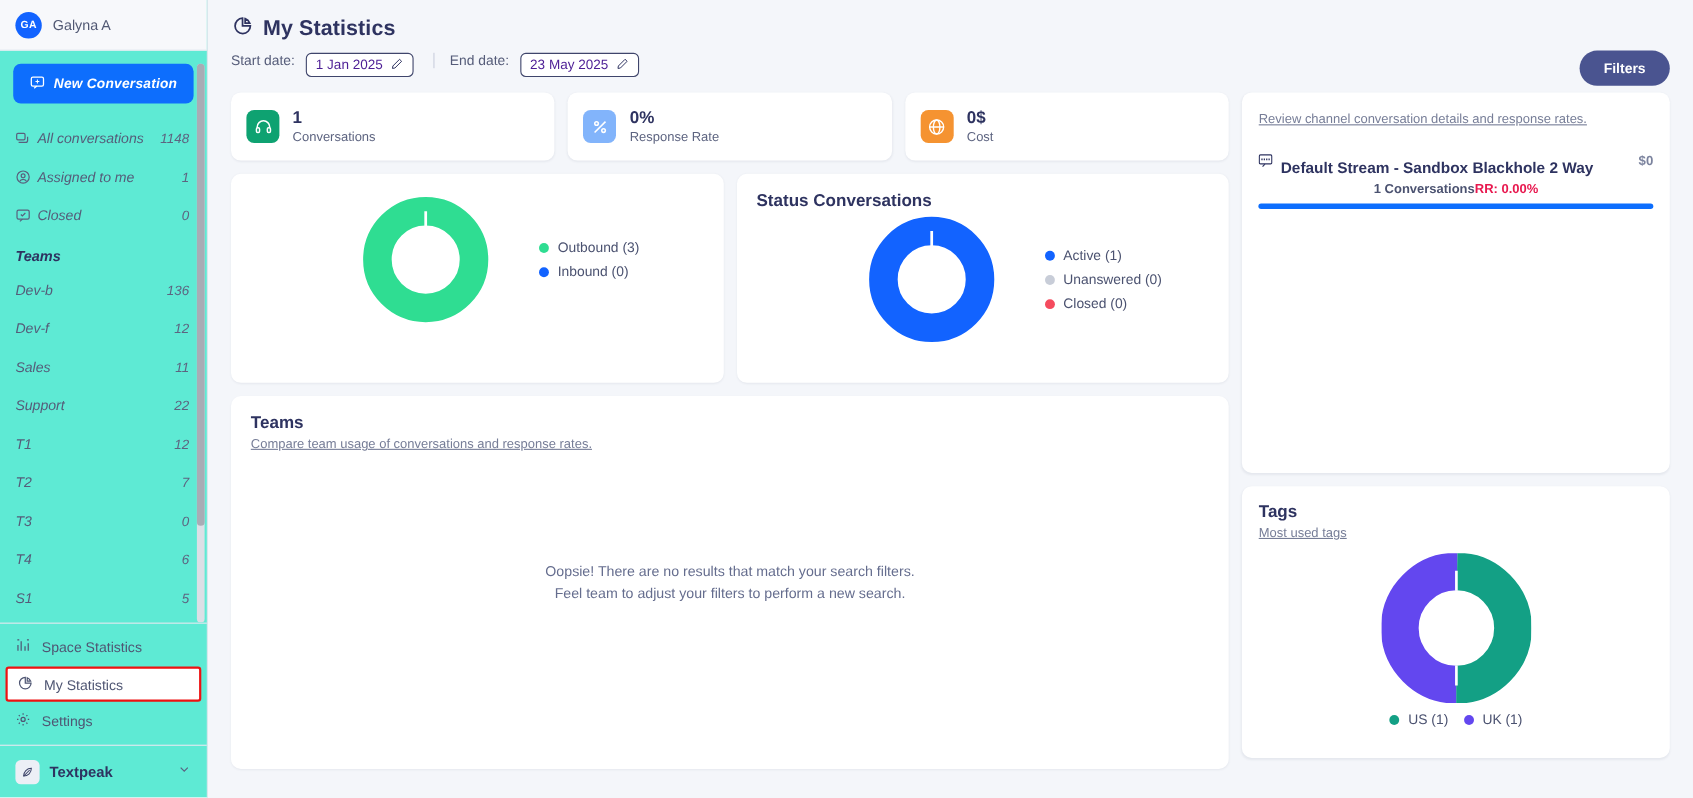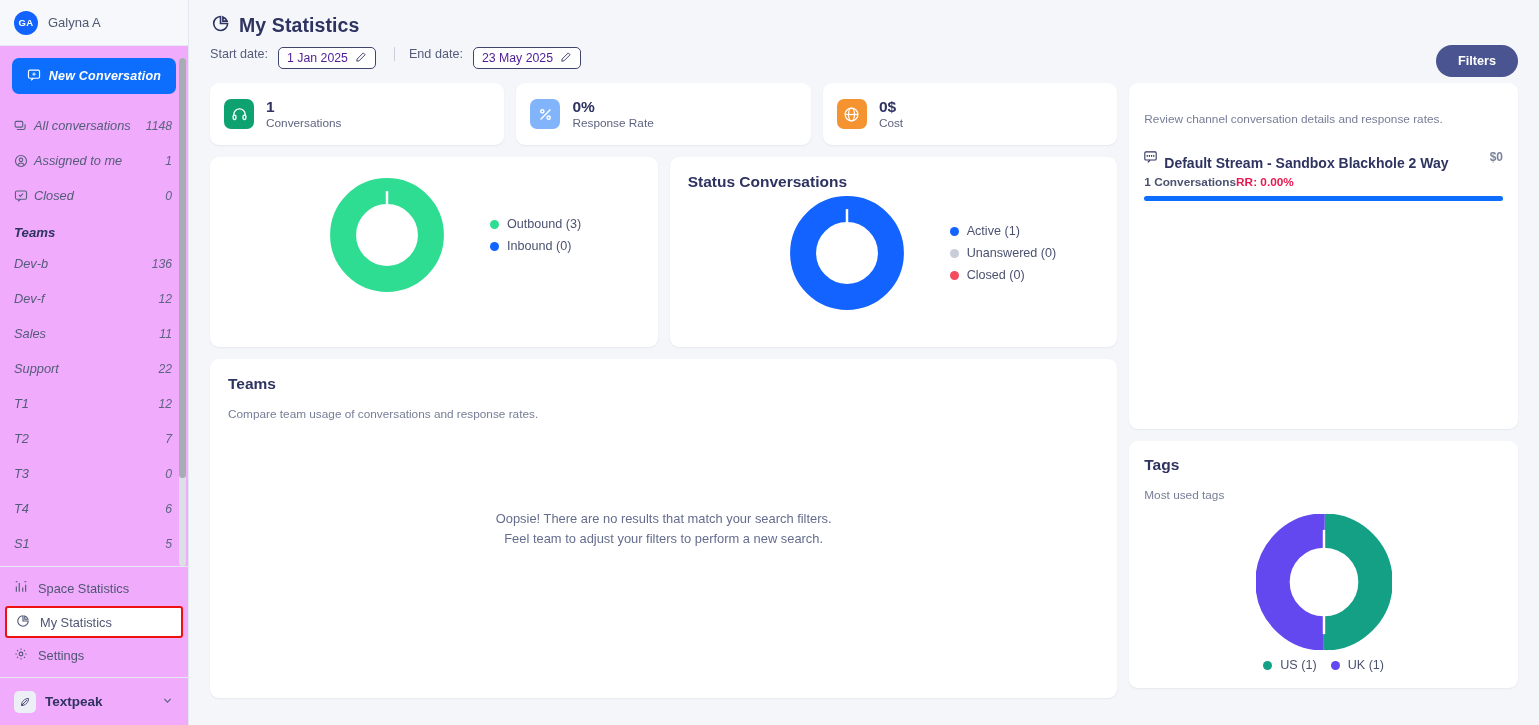--- a/index.html
+++ b/index.html
@@ -8,21 +8,21 @@
     font-family: "Liberation Sans", sans-serif;
     background: #f4f6fa;
     overflow: hidden;
     color: #3f456b;
   }
   .app { display: flex; width: 1539px; height: 725px; }
 
   
   .sidebar {
     width: 189px; height: 725px;
-    background: #f0abfc;
+    background: #5eead4;
     border-right: 1px solid #e3e7ef;
     display: flex; flex-direction: column;
     position: relative;
   }
   .sb-user {
     height: 46px; display: flex; align-items: center; gap: 10px;
     padding: 0 14px; border-bottom: 1px solid #e6e9f1; background:#f7f8fb;
   }
   .avatar {
     width: 24px; height: 24px; border-radius: 50%;
@@ -125,42 +125,42 @@
     display: flex; align-items: center; justify-content: center; color: #fff;
   }
   .kpi-val { font-size: 15.5px; font-weight: 700; color: #2e3360; line-height: 1.15; }
   .kpi-lbl { font-size: 11.8px; color: #5d6480; }
 
   .card {
     background: #fff; border-radius: 9px;
     box-shadow: 0 1px 2px rgba(45,55,90,.07);
   }
   .card-title { font-size: 15.5px; font-weight: 700; color: #2e3360; }
-  .card-sub { font-size: 11.8px; color: #767d97; margin-top: 14px; }
+  .card-sub { font-size: 11.8px; color: #767d97; margin-top: 2px; text-decoration: underline; }
 
   .charts-row { display: flex; gap: 12px; margin-top: 12px; }
   .chart-card { flex: 1; height: 190px; padding: 16px 18px; position: relative; }
   .donut-wrap { display: flex; align-items: center; gap: 0px; margin-top: 4px; }
   .donut { width: 116px; height: 116px; margin-left: 101px; }
   .legend { margin-left: 45px; display: flex; flex-direction: column; gap: 8px; }
   .lg-item { display: flex; align-items: center; gap: 8px; font-size: 12.6px; color: #4b5270; }
   .dot { width: 9px; height: 9px; border-radius: 50%; flex: 0 0 9px; }
 
   .teams-card { margin-top: 12px; height: 339px; padding: 16px 18px; position: relative; }
   .empty {
     position: absolute; left: 0; right: 0; top: 50%; transform: translateY(-50%);
     text-align: center; font-size: 12.9px; color: #656d8e; line-height: 1.55;
   }
 
   .channels-card { height: 346px; padding: 15px 15px; }
   .chan-row-top { display: flex; align-items: center; margin-top: 16px; }
   .chan-ico { width: 14px; height: 12px; margin-right: 6px; display:flex; }
   .chan-name { font-size: 14px; font-weight: 700; color: #2e3360; flex: 1; margin-top: 13px; }
   .chan-cost { font-size: 12px; color: #7b839e; font-weight:700; }
-  .chan-row-sub { display: flex; justify-content: flex-start; margin-top: 4px; }
+  .chan-row-sub { display: flex; justify-content: center; margin-top: 4px; }
   .chan-convs { font-size: 11.8px; font-weight: 700; color: #4b5270; }
   .chan-rr { font-size: 11.8px; font-weight: 700; color: #e8174e; }
   .chan-bar { height: 5px; border-radius: 3px; background: #0d6efd; margin-top: 7px; }
 
   .tags-card { margin-top: 12px; height: 247px; padding: 15px 15px; }
   .tags-donut-wrap { display: flex; justify-content: center; margin-top: 12px; }
   .tags-legend { display: flex; justify-content: center; gap: 14px; margin-top: 8px; }
 </style>
 </head>
 <body>

